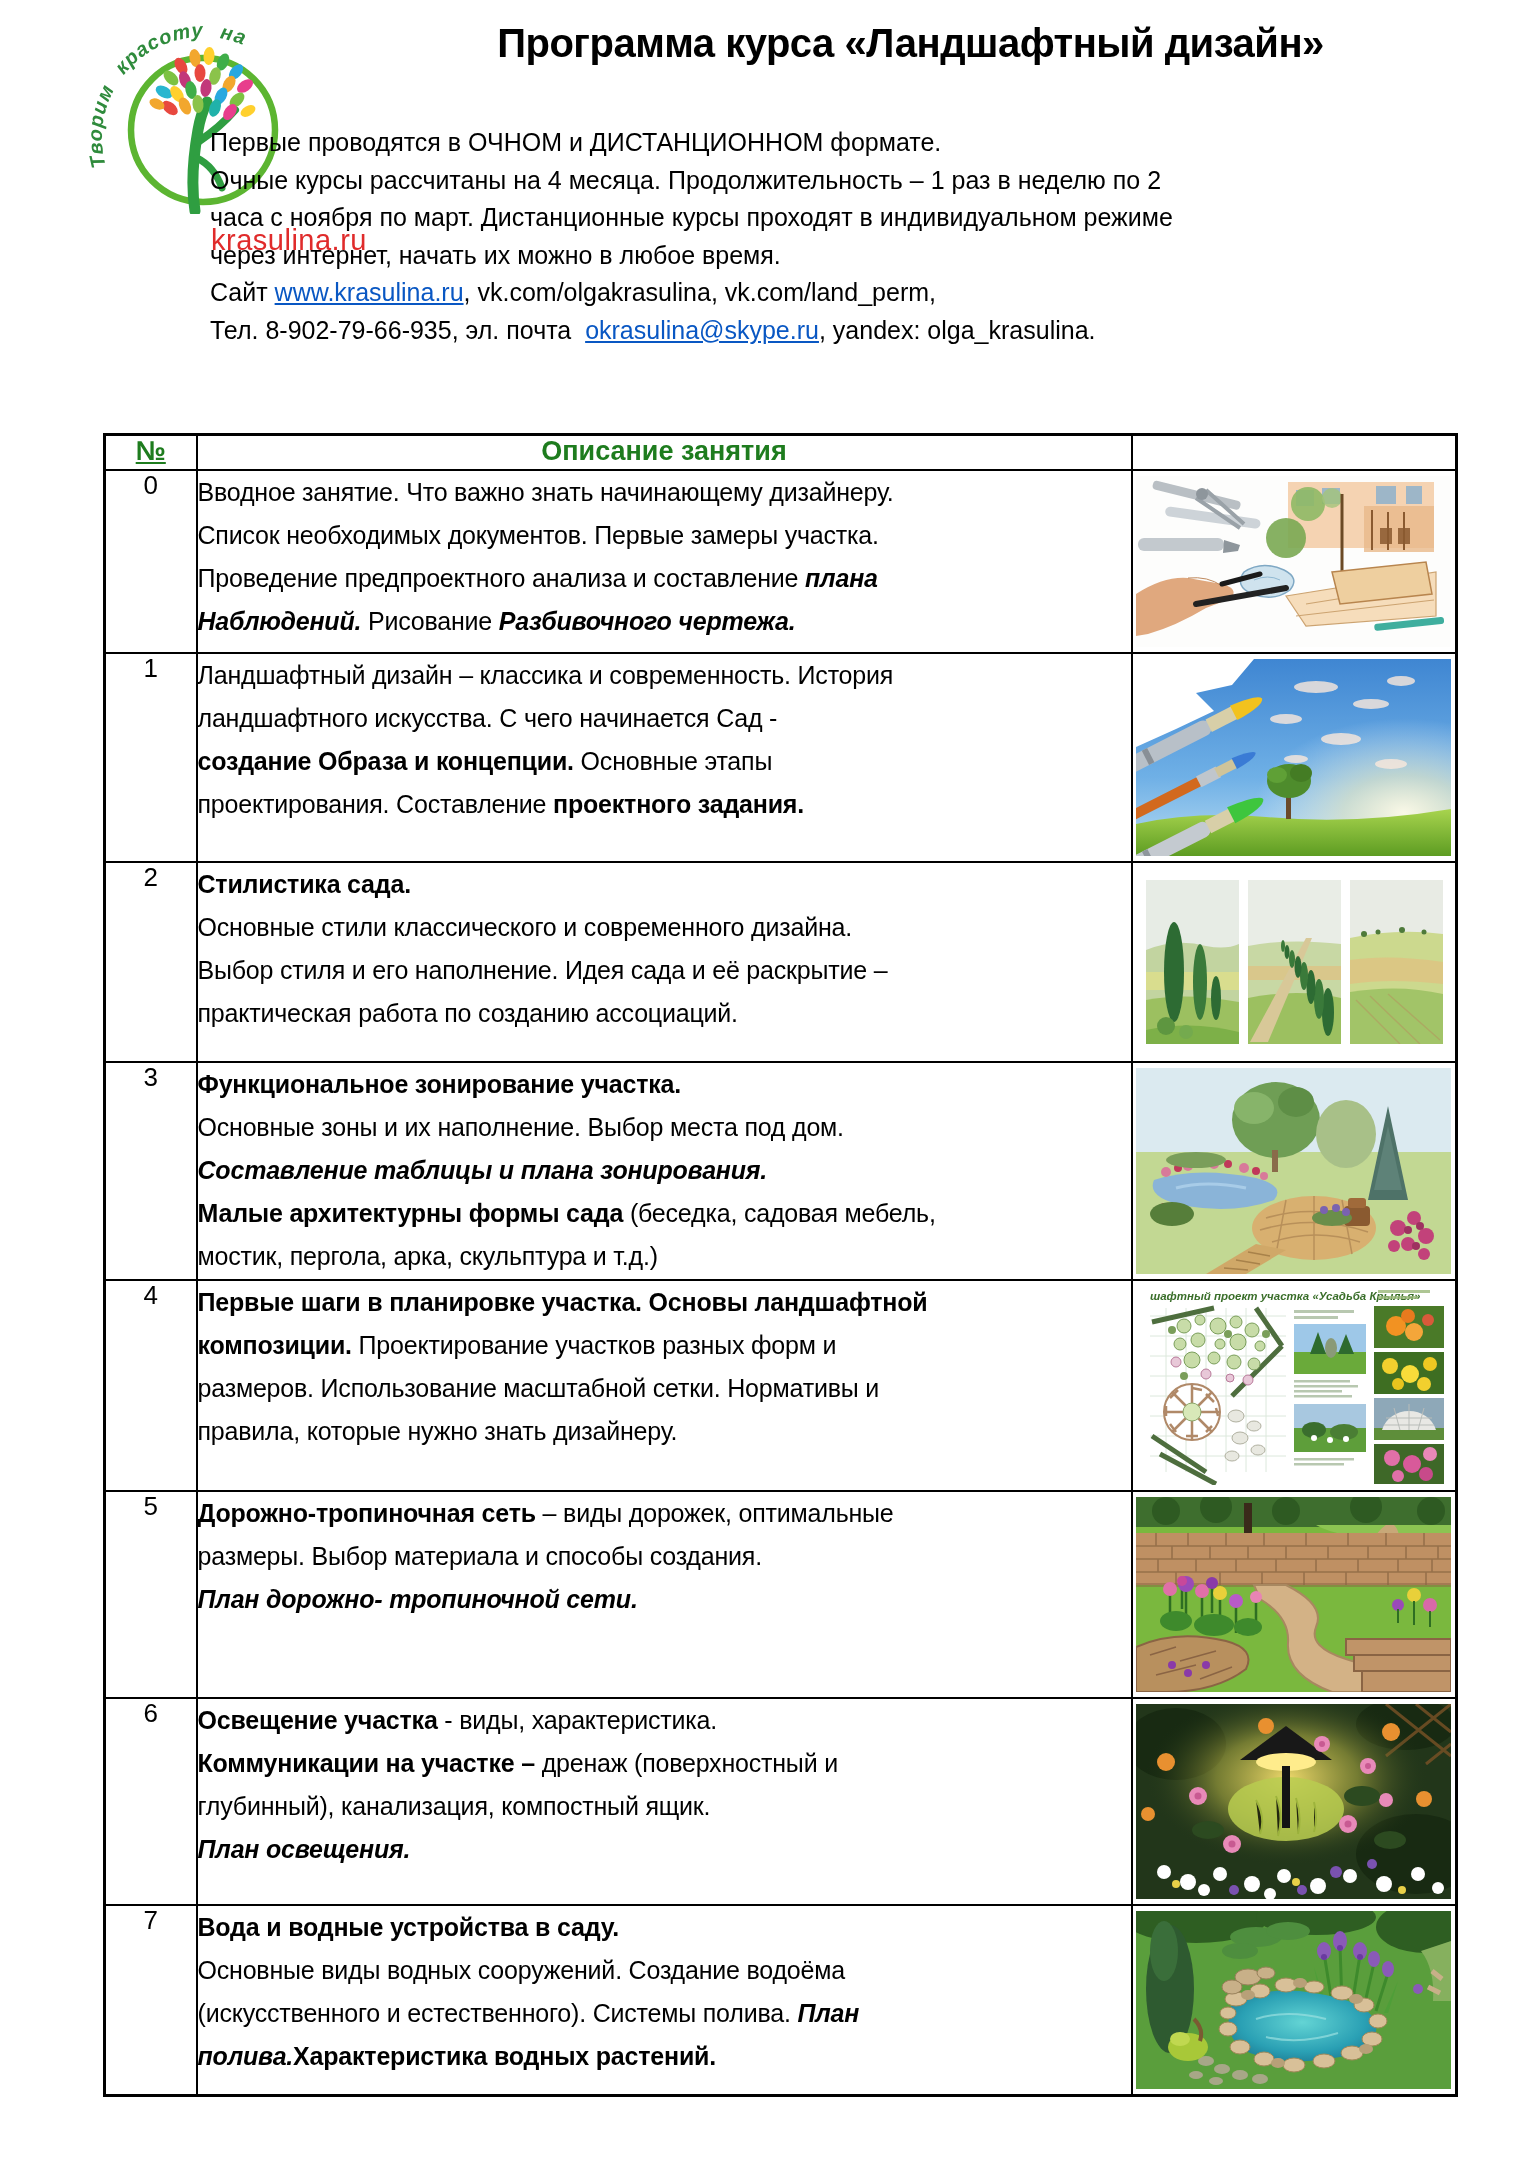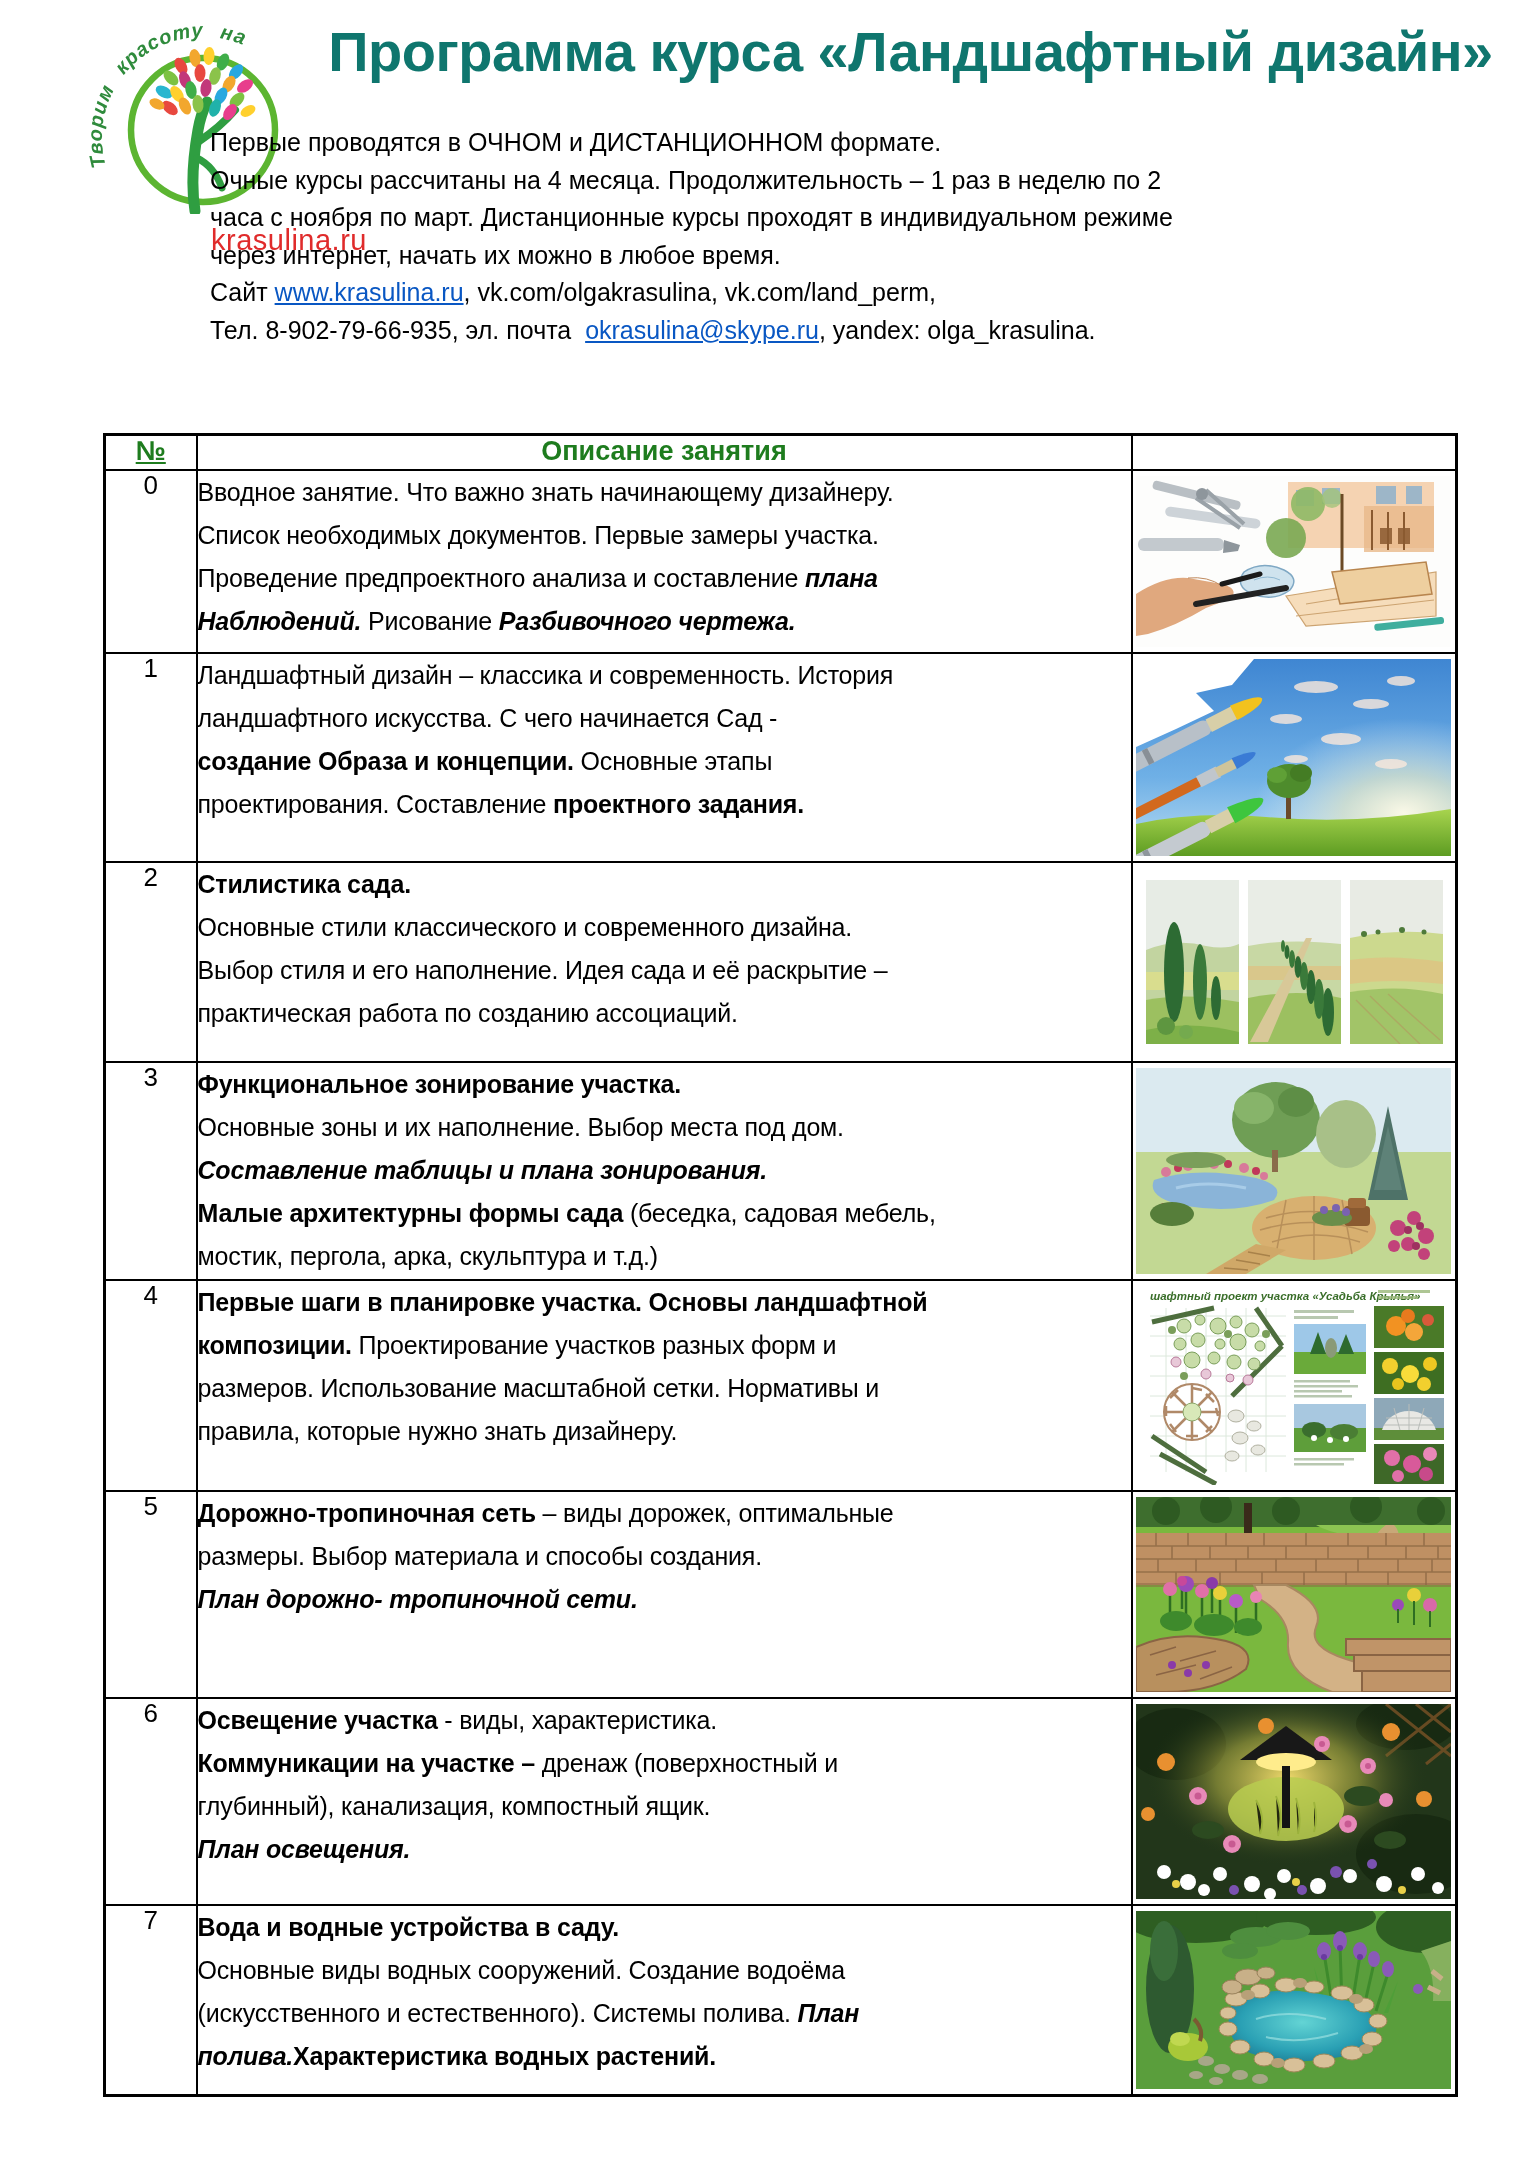--- a/index.html
+++ b/index.html
@@ -14,22 +14,22 @@
   .logo{position:absolute;left:85px;top:18px;width:238px;height:196px;}
   .logo svg{display:block;width:100%;height:100%;}
   .logo-site{
     position:absolute;left:85px;top:206px;width:238px;text-align:center;
     font-size:29px;font-weight:400;color:#e02b2b;letter-spacing:.5px;
   }
 
   
   .title{
     position:absolute;left:318px;top:20px;width:1185px;margin:0;
-    text-align:center;font-size:56px;line-height:1.15;font-weight:bold;
-    color:#0f766e;letter-spacing:-.5px;
+    text-align:center;font-size:40px;line-height:1.15;font-weight:bold;
+    color:#000000;letter-spacing:-.5px;
   }
 
   
   .intro{
     position:absolute;left:210px;top:124px;width:1270px;
     font-size:25px;line-height:37.6px;color:#000;
   }
   .intro .iline{white-space:pre-wrap;}
   a.link{color:#0957c3;text-decoration:underline;cursor:pointer;}
 

